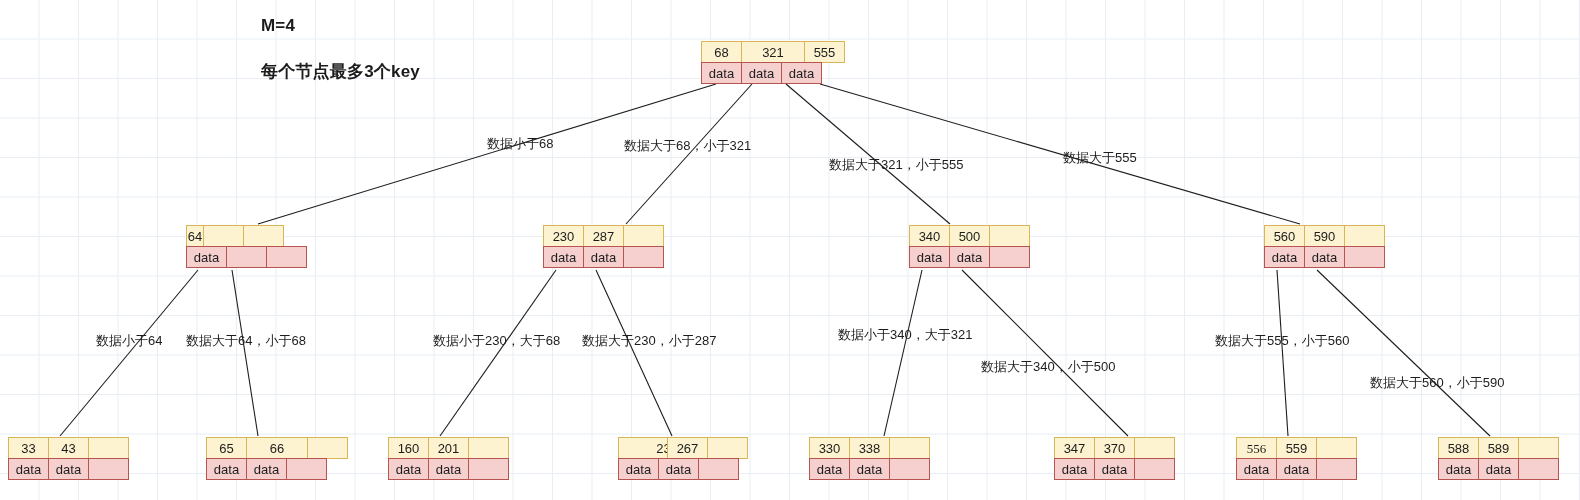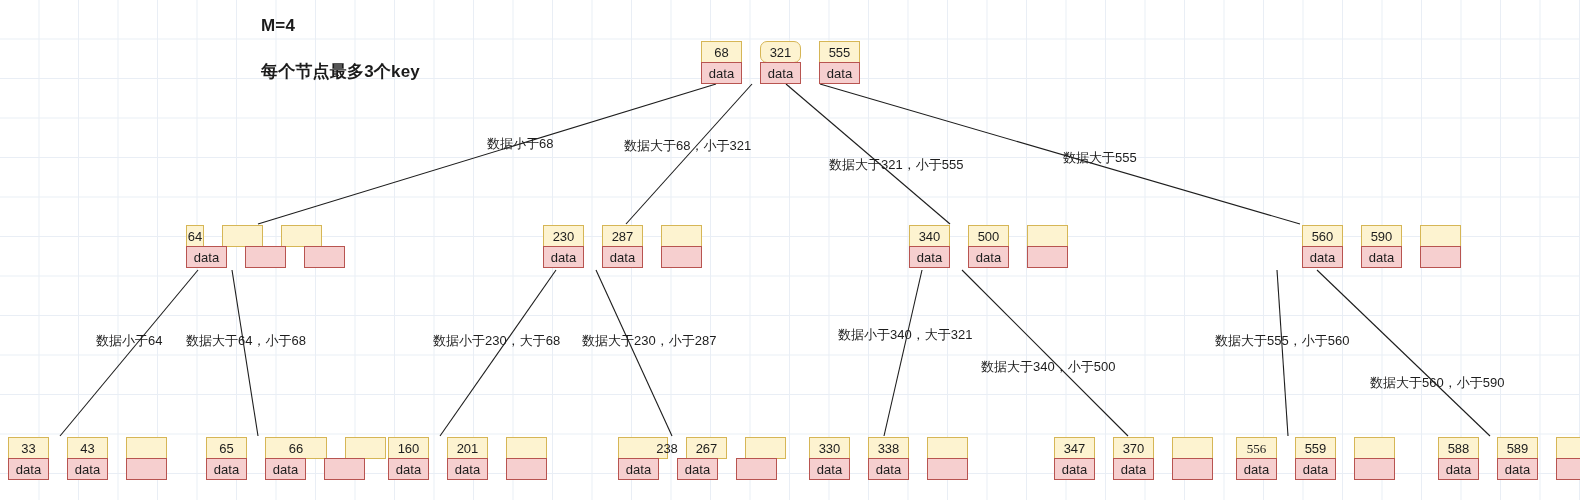--- a/index.html
+++ b/index.html
@@ -56,21 +56,20 @@
 
   
   .node {
     position: absolute;
     display: flex;
     flex-direction: column;
   }
   .node-row {
     display: flex;
     flex-direction: row;
-    gap: 19px;
   }
   .cell {
     box-sizing: border-box;
     display: flex;
     align-items: center;
     justify-content: center;
     font-size: 13px;
     line-height: 1;
     color: #1d1d1d;
   }
@@ -133,21 +132,21 @@
     </svg>
 
   <div class="heading" id="heading-m">M=4</div>
 
   <div class="heading" id="heading-rule">每个节点最多3个key</div>
 
   <div id="node-layer">
       <div class="node" style="left: 701px; top: 41px;">
         <div class="node-row">
           <div class="cell key-cell" style="width: 41px; height: 22px;">68</div>
-          <div class="cell key-cell" style="width: 41px; height: 22px; border-radius: 7px;">321</div>
+          <div class="cell key-cell" style="width: 64px; height: 22px;">321</div>
           <div class="cell key-cell" style="width: 41px; height: 22px;">555</div>
         </div>
         <div class="node-row">
           <div class="cell data-cell" style="width: 41px; height: 22px;">data</div>
           <div class="cell data-cell" style="width: 41px; height: 22px;">data</div>
           <div class="cell data-cell" style="width: 41px; height: 22px;">data</div>
         </div>
       </div>
       <div class="node" style="left: 186px; top: 225px;">
         <div class="node-row">
@@ -178,21 +177,21 @@
           <div class="cell key-cell" style="width: 41px; height: 22px;">340</div>
           <div class="cell key-cell" style="width: 41px; height: 22px;">500</div>
           <div class="cell key-cell empty" style="width: 41px; height: 22px;"></div>
         </div>
         <div class="node-row">
           <div class="cell data-cell" style="width: 41px; height: 22px;">data</div>
           <div class="cell data-cell" style="width: 41px; height: 22px;">data</div>
           <div class="cell data-cell empty" style="width: 41px; height: 22px;"></div>
         </div>
       </div>
-      <div class="node" style="left: 1302px; top: 225px; border-radius: 20px;">
+      <div class="node" style="left: 1264px; top: 225px; border-radius: 20px;">
         <div class="node-row">
           <div class="cell key-cell" style="width: 41px; height: 22px;">560</div>
           <div class="cell key-cell" style="width: 41px; height: 22px;">590</div>
           <div class="cell key-cell empty" style="width: 41px; height: 22px;"></div>
         </div>
         <div class="node-row">
           <div class="cell data-cell" style="width: 41px; height: 22px;">data</div>
           <div class="cell data-cell" style="width: 41px; height: 22px;">data</div>
           <div class="cell data-cell empty" style="width: 41px; height: 22px;"></div>
         </div>

